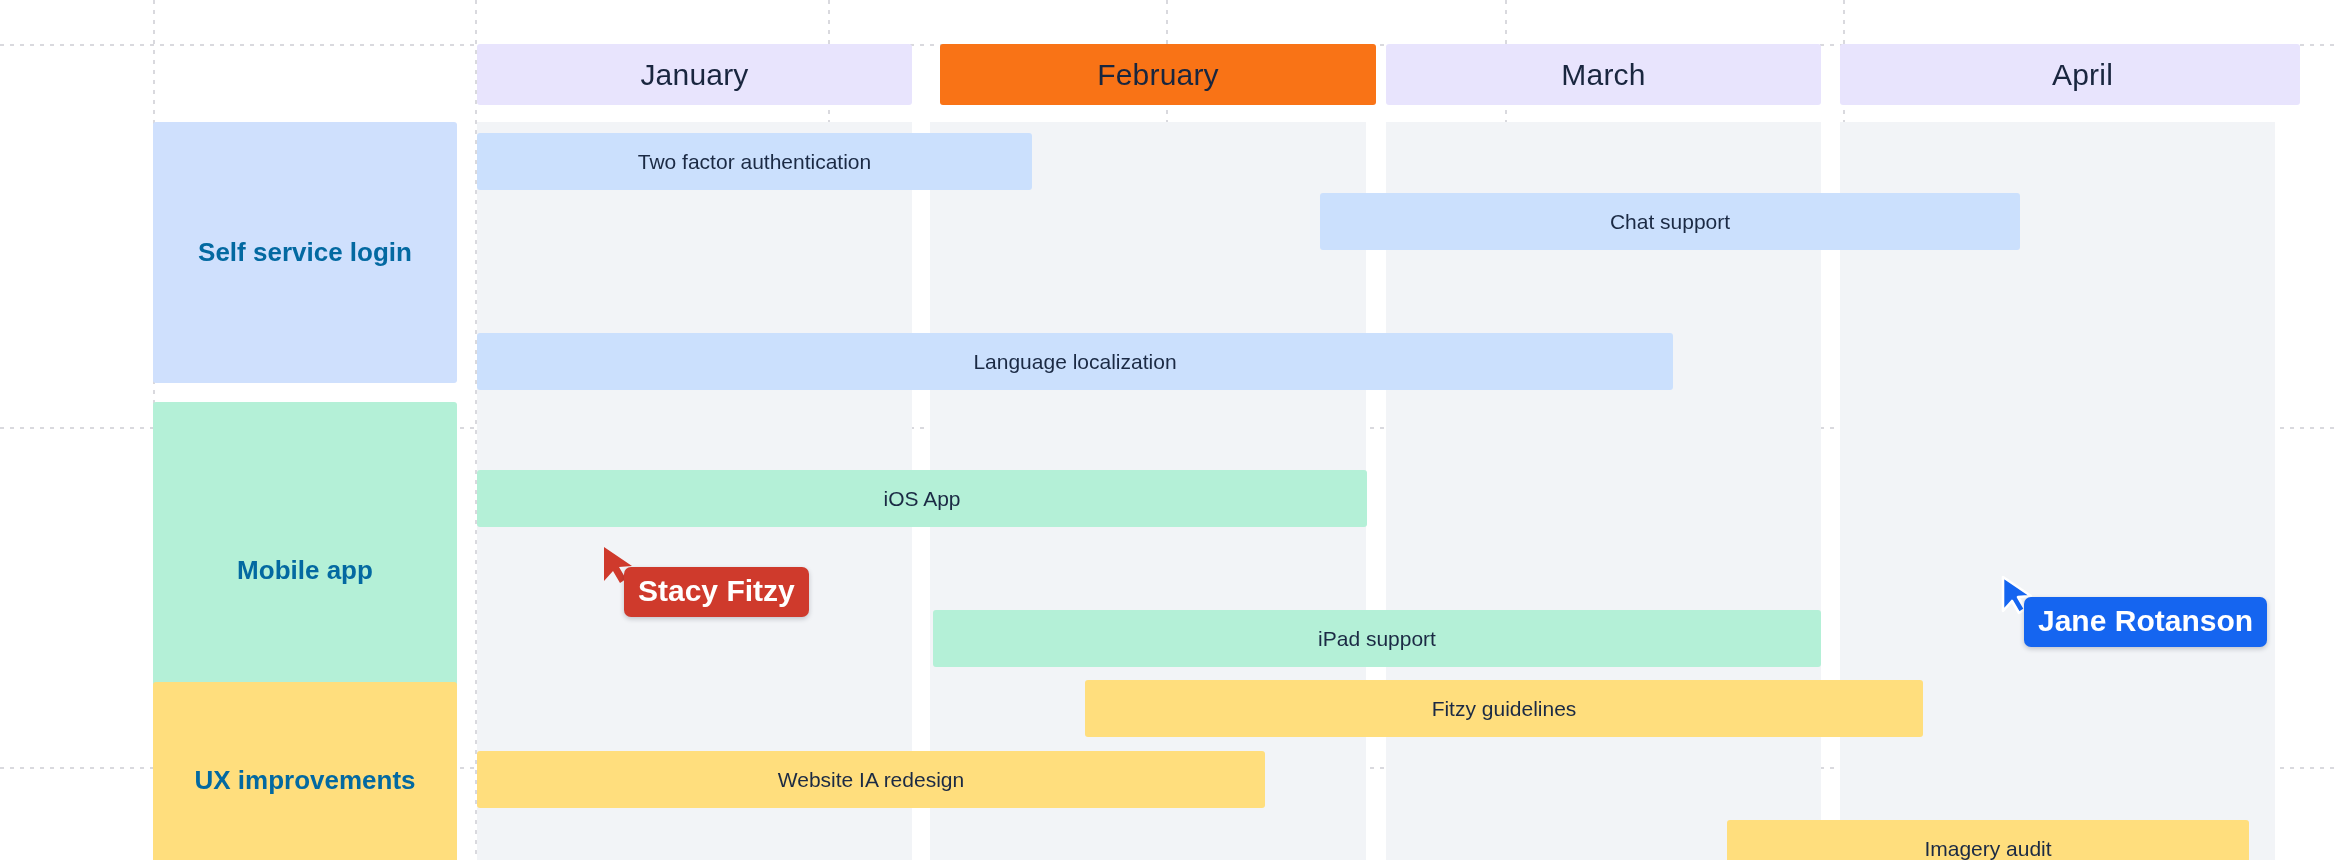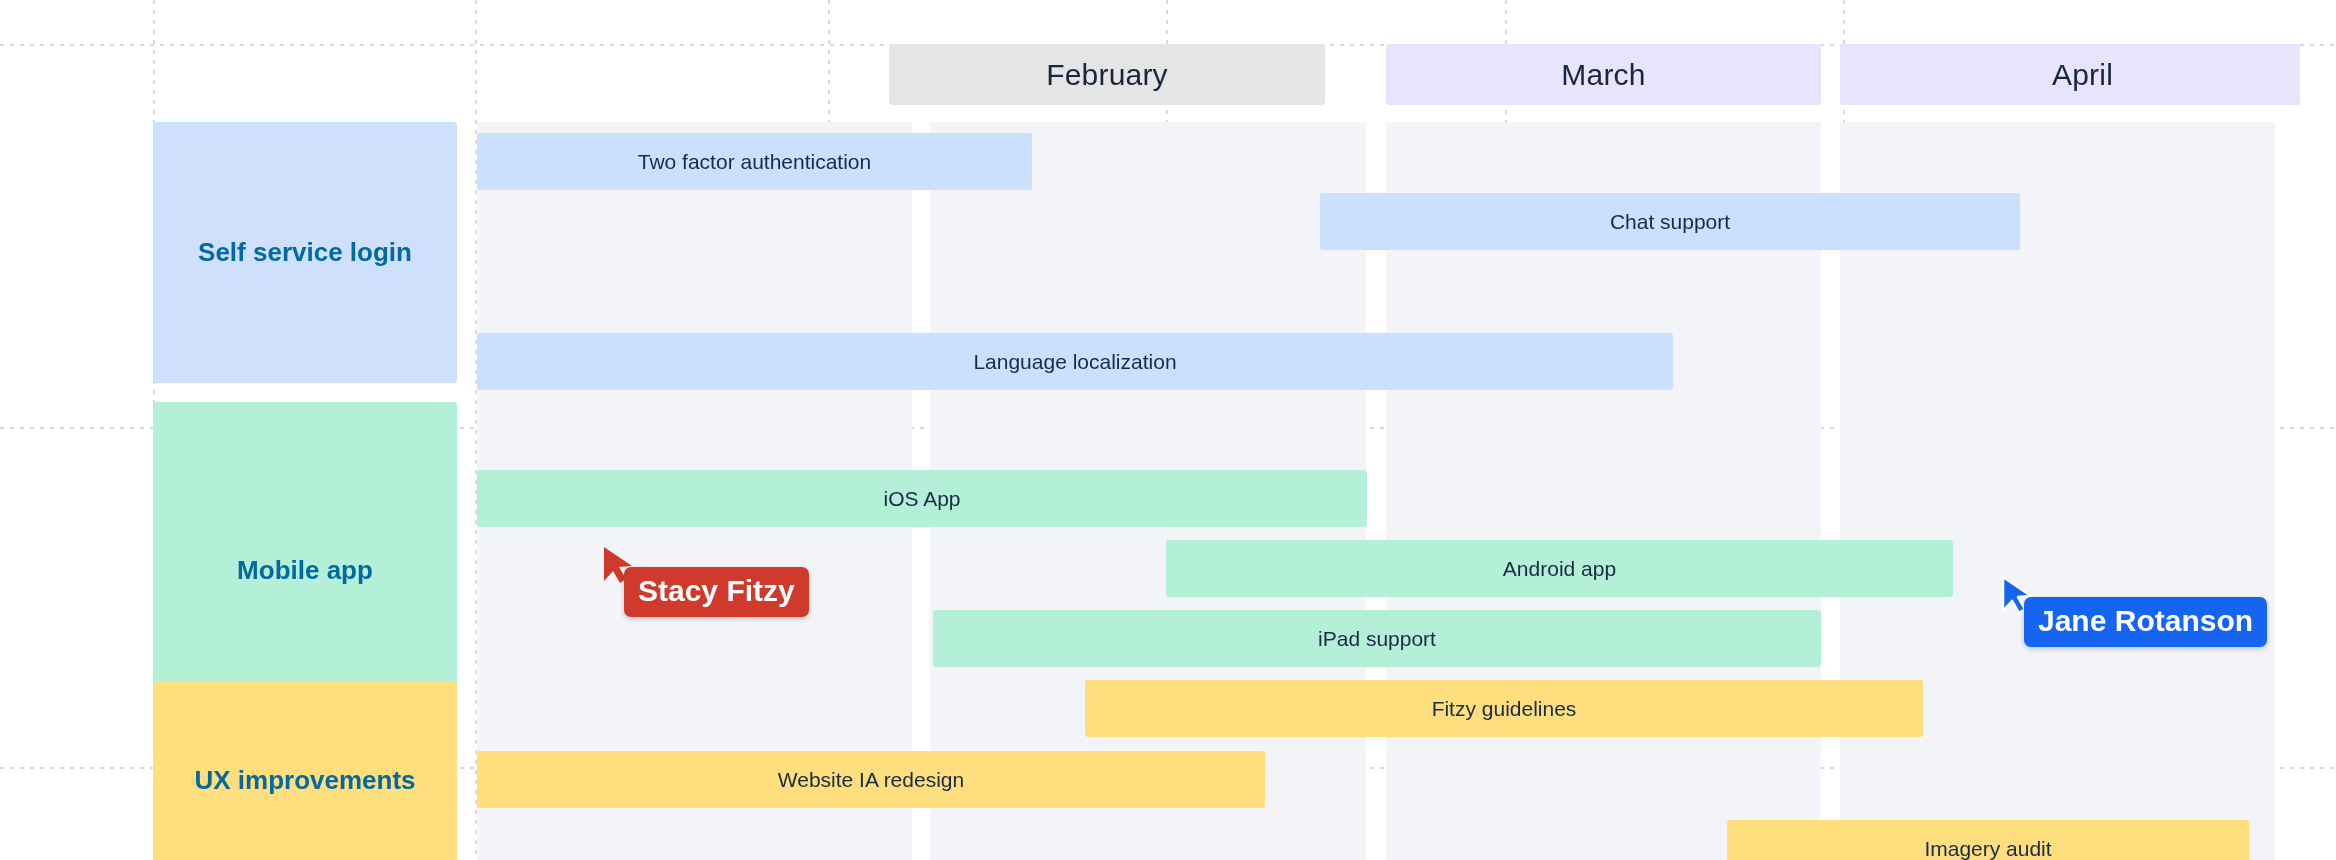--- a/index.html
+++ b/index.html
@@ -55,21 +55,24 @@
     <div class="gridline-v" style="left: 153px;"></div>
     <div class="gridline-v" style="left: 475px;"></div>
     <div class="gridline-v" style="left: 828px;"></div>
     <div class="gridline-v" style="left: 1166px;"></div>
     <div class="gridline-v" style="left: 1505px;"></div>
     <div class="gridline-v" style="left: 1843px;"></div>
     <div class="month-track" style="left: 477px; width: 435px;"></div>
     <div class="month-track" style="left: 930px; width: 436px;"></div>
     <div class="month-track" style="left: 1386px; width: 435px;"></div>
     <div class="month-track" style="left: 1840px; width: 435px;"></div>
-    <div class="month-head" style="left: 889px; width: 436px; background: #e5e5e5;">
+    <div class="month-head" style="left: 477px; width: 435px; background: rgb(232, 228, 253);">
+      <span>January</span>
+    </div>
+    <div class="month-head" style="left: 940px; width: 436px; background: #f97316;">
       <span>February</span>
     </div>
     <div class="month-head" style="left: 1386px; width: 435px; background: rgb(232, 228, 253);">
       <span>March</span>
     </div>
     <div class="month-head" style="left: 1840px; width: 435px; background: rgb(232, 228, 253); padding-left: 25px;">
       <span>April</span>
     </div>
     <div class="group-block" style="top: 122px; height: 261px; background: rgb(207, 224, 253);">
       <span>Self service login</span>
@@ -85,23 +88,20 @@
     </div>
     <div class="bar" style="left: 1320px; top: 193px; width: 700px; background: rgb(203, 224, 253);">
       <span>Chat support</span>
     </div>
     <div class="bar" style="left: 477px; top: 333px; width: 1196px; background: rgb(203, 224, 253);">
       <span>Language localization</span>
     </div>
     <div class="bar" style="left: 477px; top: 470px; width: 890px; background: rgb(180, 240, 215);">
       <span>iOS App</span>
     </div>
-    <div class="bar" style="left: 1166px; top: 540px; width: 787px; background: rgb(180, 240, 215);">
-      <span>Android app</span>
-    </div>
     <div class="bar" style="left: 933px; top: 610px; width: 888px; background: rgb(180, 240, 215);">
       <span>iPad support</span>
     </div>
     <div class="bar" style="left: 1085px; top: 680px; width: 838px; background: rgb(255, 222, 125);">
       <span>Fitzy guidelines</span>
     </div>
     <div class="bar" style="left: 477px; top: 751px; width: 788px; background: rgb(255, 222, 125);">
       <span>Website IA redesign</span>
     </div>
     <div class="bar" style="left: 1727px; top: 820px; width: 522px; background: rgb(255, 222, 125);">

